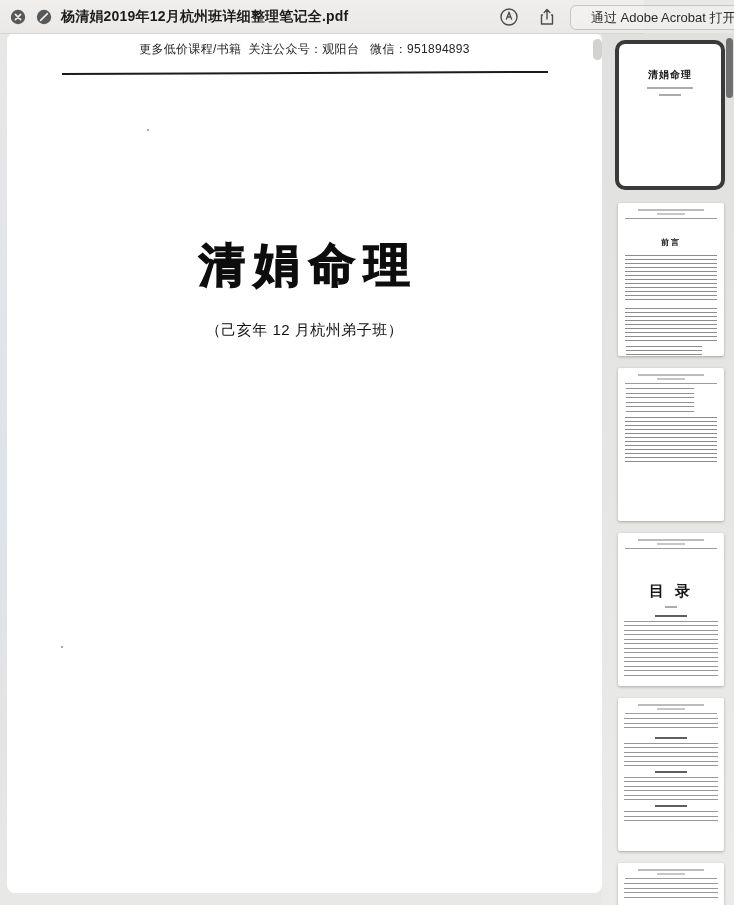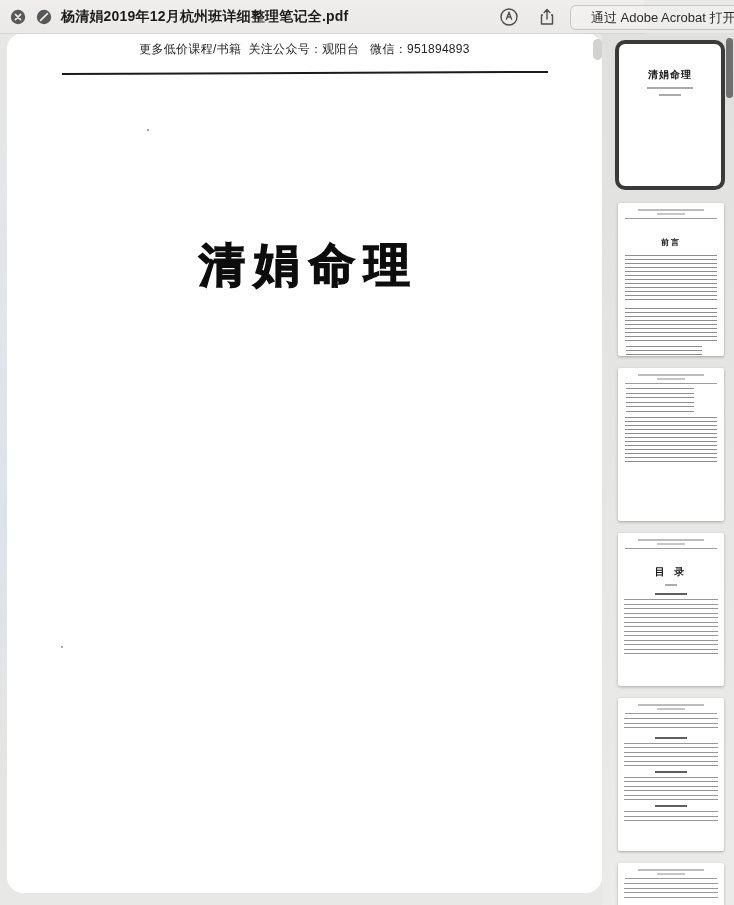--- a/index.html
+++ b/index.html
@@ -30,21 +30,21 @@
     display:flex;align-items:center;padding:0 20px;
     font-size:13px;color:#2b2b2b;white-space:nowrap;
   }
   
   .left-strip{
     position:absolute;left:0;top:33px;width:7px;height:872px;
     background:linear-gradient(180deg,#e7e7e5 0%,#e2e5e9 30%,#dde3eb 55%,#e4e4e2 80%,#e8e8e6 100%);
   }
   .page{
     position:absolute;left:7px;top:33px;width:595px;height:860px;
-    background:#ffffff;border-radius:16px;z-index:5;
+    background:#ffffff;border-radius:8px;z-index:5;
   }
   .doc-header{
     position:absolute;top:8px;left:0;width:100%;text-align:center;
     font-size:12px;color:#242424;letter-spacing:.3px;white-space:pre;
   }
   .doc-rule{
     position:absolute;top:39px;left:55px;width:486px;height:2px;
     background:#1b1b1b;transform:rotate(-.25deg);
   }
   .doc-title{
@@ -103,21 +103,21 @@
     background:repeating-linear-gradient(180deg,#909090 0 1px,transparent 1px 4.5px);
   }
   .t-secline{margin:5px auto 4px;width:30%;height:2px;background:#5f5f5f;}
   .t-subline{margin:5px auto 0;height:2px;background:#ababab;}
   .t-mini-title{
     text-align:center;font-weight:700;color:#161616;
     font-family:"DejaVu Serif","Liberation Serif",serif;
   }
   .t1-title{margin-top:24px;font-size:10px;letter-spacing:1px;}
   .t2-title{margin-top:5px;font-size:8px;letter-spacing:2px;}
-  .t4-title{margin-top:16px;font-size:10px;letter-spacing:3px;}
+  .t4-title{margin-top:33px;font-size:15px;letter-spacing:3px;}
   
   .icon-svg{display:block;width:100%;height:100%;}
 </style>
 </head>
 <body>
 
 <div class="titlebar">
   <div class="tb-circle">
     <svg class="icon-svg" viewBox="0 0 16 16">
       <circle cx="8" cy="8" r="7.2" fill="#57585a"></circle>
@@ -145,20 +145,21 @@
   </div>
   <div class="tb-open-btn">通过 Adobe Acrobat 打开</div>
 </div>
 
 <div class="left-strip"></div>
 
 <div class="page">
   <div class="doc-header">更多低价课程/书籍  关注公众号：观阳台   微信：951894893</div>
   <div class="doc-rule"></div>
   <div class="doc-title">清娟命理</div>
+  <div class="doc-subtitle">（己亥年 12 月杭州弟子班）</div>
   <div class="speck speck-1"></div>
   <div class="speck speck-2"></div>
 </div>
 <div class="page-scrollbar"></div>
 
 <div class="sidebar">
 
   <div class="thumb selected" style="top:7px;">
     <div class="t-mini-title t1-title">清娟命理</div>
     <div class="t-subline" style="width:46%;"></div>

